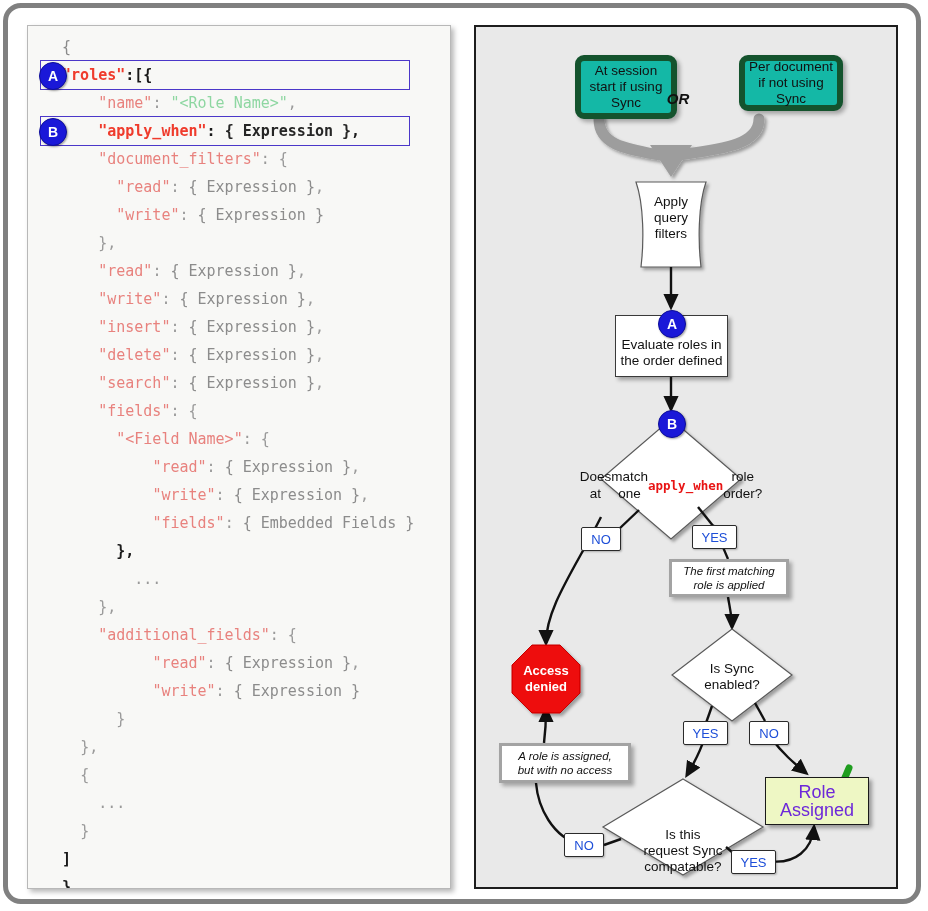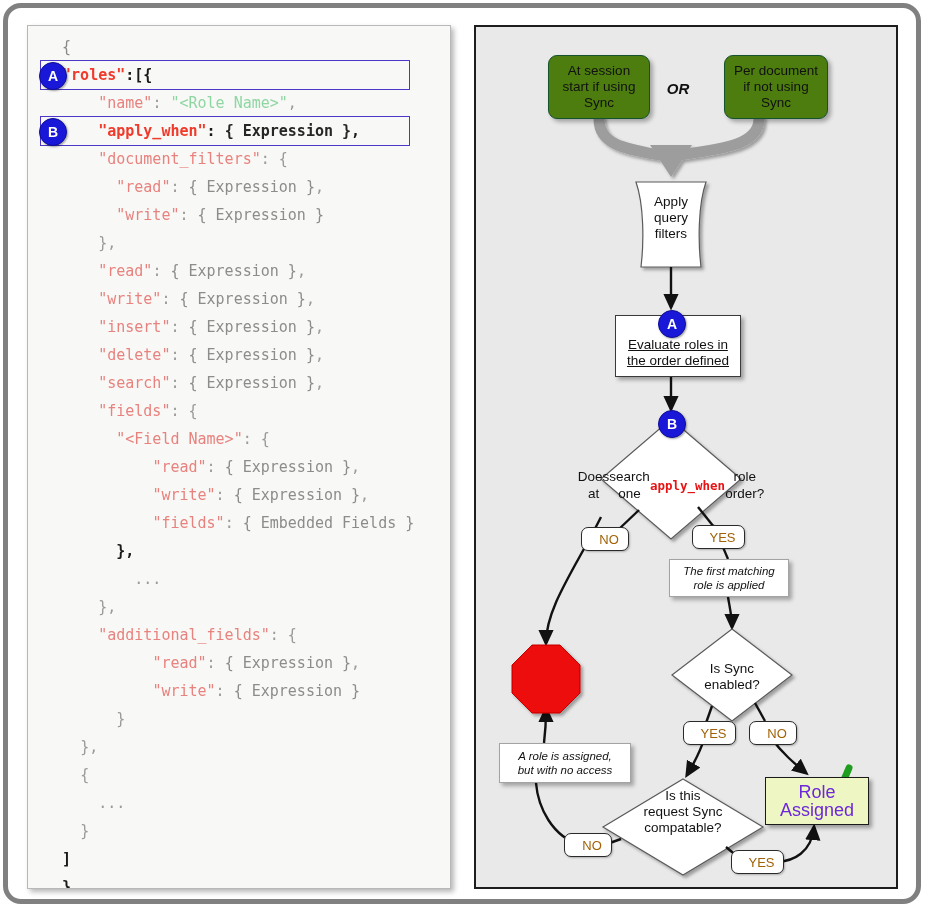--- a/index.html
+++ b/index.html
@@ -59,43 +59,43 @@
     position:absolute;left:474px;top:25px;width:424px;height:864px;
     background:#e9e9e9;border:2px solid #1d1d1d;box-sizing:border-box;
     overflow:hidden;
   }
   #flow-svg{position:absolute;left:0;top:0;}
 
   .fl-node{position:absolute;box-sizing:border-box;
     display:flex;align-items:center;justify-content:center;text-align:center;
     font-size:13.5px;line-height:16px;color:#111;}
   .fl-rounded{
-    background:#4d7c0f;border:1px solid #14532d;border-radius:9px;
+    background:#14b8a6;border:6px solid #14532d;border-radius:9px;
     box-shadow:3px 3px 4px rgba(0,0,0,.3);
+    margin-left:27px;
   }
   .fl-rect{
     background:#fff;border:1px solid #3a3a3a;
     box-shadow:3px 3px 4px rgba(0,0,0,.32);
   }
   .fl-note{
-    background:#fff;border:1px solid #a3a3a3;
+    background:#fff;border:3px solid #a3a3a3;
     box-shadow:3px 3px 4px rgba(0,0,0,.3);
     font-style:italic;font-size:11.5px;line-height:14px;
   }
   .fl-or{background:transparent;font-style:italic;font-weight:bold;font-size:15px;color:#111;}
   .fl-diamond-label{
     position:absolute;display:flex;align-items:center;justify-content:center;
     text-align:center;font-size:13.5px;line-height:16px;color:#111;
     pointer-events:none;
   }
   .fl-pill{
-    position:absolute;background:#fff;border:1px solid #2a2a2a;border-radius:7px;
-    font-size:13px;color:#a16207;display:flex;align-items:center;justify-content:center;
+    position:absolute;background:#fff;border:1px solid #2a2a2a;border-radius:2px;
+    font-size:13px;color:#1d4ed8;display:flex;align-items:center;justify-content:center;
     box-shadow:1px 1px 2px rgba(0,0,0,.25);
-    padding-left:8px;
   }
   .fl-assigned{
     background:#eef7c4;border:1.5px solid #1a1a1a;
     box-shadow:3px 3px 4px rgba(0,0,0,.35);
     font-size:18px;line-height:18px;color:#6d28d9;
   }
   .fl-denied-text{
     position:absolute;color:#fff;font-weight:bold;font-size:13px;line-height:16px;
     text-align:center;width:100%;pointer-events:none;
   }
@@ -195,49 +195,49 @@
       <path d="M352,762 L359,774 L373,741" stroke="#1f9d1f" stroke-width="7" fill="none" stroke-linecap="round" stroke-linejoin="round"></path>
     </g>
   </svg>
 
   <div class="fl-node fl-rounded" style="left:72px;top:28px;width:102px;height:64px;">
     <span style="white-space:pre-line">At session
 start if using
 Sync</span>
   </div>
 
-  <div class="fl-node fl-or" style="left:178px;top:52px;width:48px;height:20px;">
+  <div class="fl-node fl-or" style="left:178px;top:62px;width:48px;height:20px;">
     <span>OR</span>
   </div>
 
-  <div class="fl-node fl-rounded" style="left:248px;top:28px;width:104px;height:64px;">
+  <div class="fl-node fl-rounded" style="left:236px;top:28px;width:104px;height:56px;">
     <span style="white-space:pre-line">Per document
 if not using
 Sync</span>
   </div>
 
   <div class="fl-diamond-label" style="left:160px;top:152px;width:70px;height:78px;">
     <span style="white-space:pre-line">Apply
 query
 filters</span>
   </div>
 
-  <div class="fl-node fl-rect" style="left:139px;top:288px;width:126px;height:62px;padding-top:14px;text-decoration:underline;">
+  <div class="fl-node fl-rect" style="left:139px;top:288px;width:113px;height:62px;padding-top:14px;">
     <span style="white-space:pre-line">Evaluate roles in
 the order defined</span>
   </div>
   <div class="fl-badge" style="left:182px;top:283px;">
     <span>A</span>
   </div>
 
   <div style="position:absolute;left:145px;top:412px;width:100px;height:92px;
               display:flex;flex-direction:row;align-items:center;justify-content:center;
               text-align:center;font-size:13.5px;line-height:17px;color:#111;">
     <span>Does at</span>
-    <span>search one</span>
+    <span>match one</span>
     <span class="mono-red">apply_when</span>
     <span>role order?</span>
   </div>
   <div class="fl-badge" style="left:182px;top:383px;">
     <span>B</span>
   </div>
 
   <div class="fl-pill" style="left:105px;top:500px;width:38px;height:22px;">
     <span>NO</span>
   </div>
@@ -255,27 +255,32 @@
 enabled?</span>
   </div>
 
   <div class="fl-pill" style="left:207px;top:694px;width:43px;height:22px;">
     <span>YES</span>
   </div>
   <div class="fl-pill" style="left:273px;top:694px;width:38px;height:22px;">
     <span>NO</span>
   </div>
 
+  <div style="position:absolute;left:36px;top:627px;width:68px;height:50px;
+              display:flex;align-items:center;justify-content:center;">
+    <span class="fl-denied-text" style="position:static;white-space:pre-line">Access
+denied</span>
+  </div>
 
   <div class="fl-node fl-note" style="left:23px;top:716px;width:132px;height:40px;">
     <span style="white-space:pre-line">A role is assigned,
 but with no access</span>
   </div>
 
-  <div class="fl-diamond-label" style="left:152px;top:758px;width:110px;height:54px;">
+  <div class="fl-diamond-label" style="left:152px;top:797px;width:110px;height:54px;">
     <span style="white-space:pre-line">Is this
 request Sync
 compatable?</span>
   </div>
 
   <div class="fl-pill" style="left:88px;top:806px;width:38px;height:22px;">
     <span>NO</span>
   </div>
   <div class="fl-pill" style="left:255px;top:823px;width:43px;height:22px;">
     <span>YES</span>

